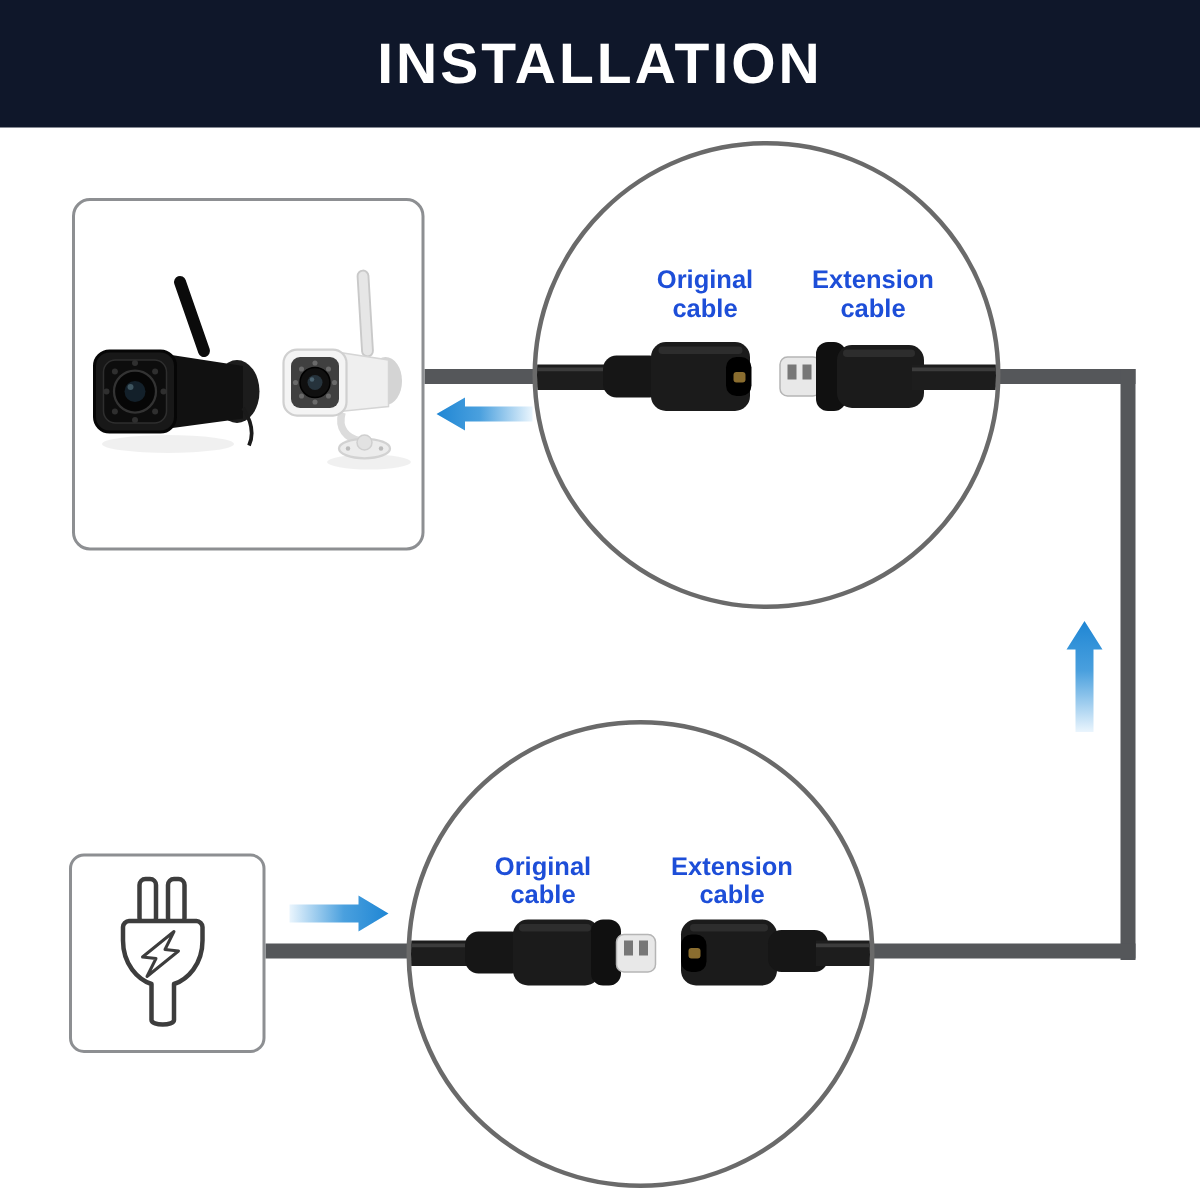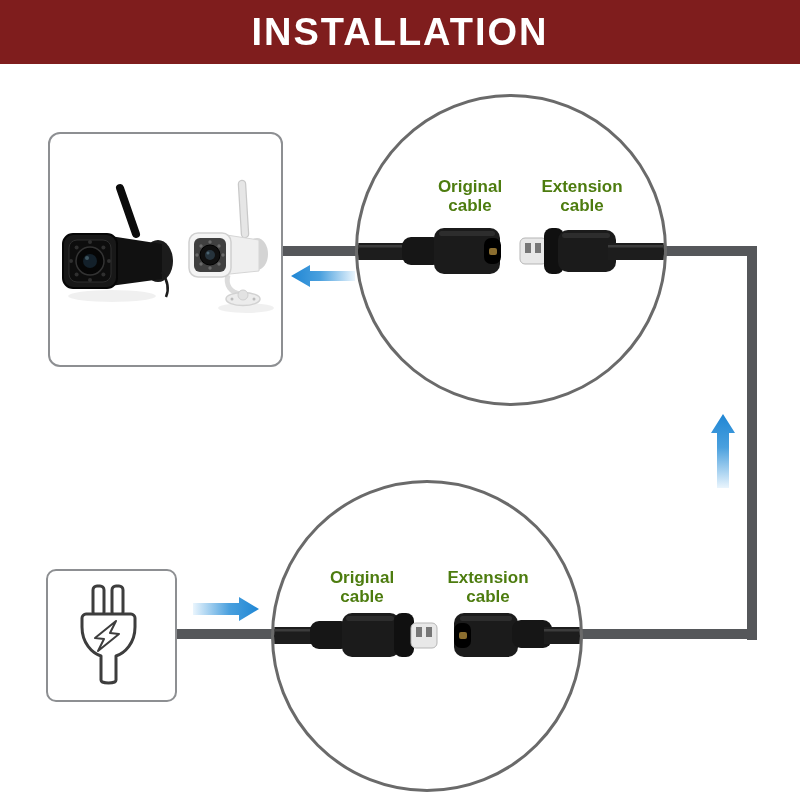--- a/index.html
+++ b/index.html
@@ -2,21 +2,21 @@
 <html><head>
 <meta charset="utf-8">
 <style>
   html,body{margin:0;padding:0;background:#ffffff;}
   .canvas{
     position:relative;width:800px;height:800px;background:#ffffff;overflow:hidden;
     font-family:"Liberation Sans", sans-serif;
   }
   
   .header{
-    position:absolute;left:0;top:0;width:800px;height:64px;background:#7f1d1d;
+    position:absolute;left:0;top:0;width:800px;height:85px;background:#0f172a;
     display:flex;align-items:center;justify-content:center;
   }
   .header h1{
     margin:0;color:#ffffff;font-size:38px;font-weight:bold;letter-spacing:2px;line-height:1;
   }
   
   .cable{position:absolute;background:#55575a;}
   .cable-top{left:283px;top:246px;width:474px;height:10px;}
   .cable-vert{left:747px;top:246px;width:10px;height:394px;}
   .cable-bottom{left:177px;top:629px;width:580px;height:10px;}
@@ -29,21 +29,21 @@
   .panel svg{position:absolute;left:0;top:0;}
   
   .detail-circle{
     position:absolute;width:306px;height:306px;border:3px solid #6a6a6a;border-radius:50%;
     background:#ffffff;overflow:hidden;
   }
   .circle-top{left:355px;top:94px;}
   .circle-bottom{left:271px;top:480px;}
   .detail-circle svg{position:absolute;left:0;top:0;}
   .cable-label{
-    position:absolute;width:90px;text-align:center;color:#4d7c0f;
+    position:absolute;width:90px;text-align:center;color:#1d4ed8;
     font-size:17px;font-weight:bold;line-height:19px;
   }
   .circle-top .label-left{left:67px;top:80px;}
   .circle-top .label-right{left:179px;top:80px;}
   .circle-bottom .label-left{left:43px;top:85px;}
   .circle-bottom .label-right{left:169px;top:85px;}
   
   .arrow{position:absolute;}
 </style>
 </head>

